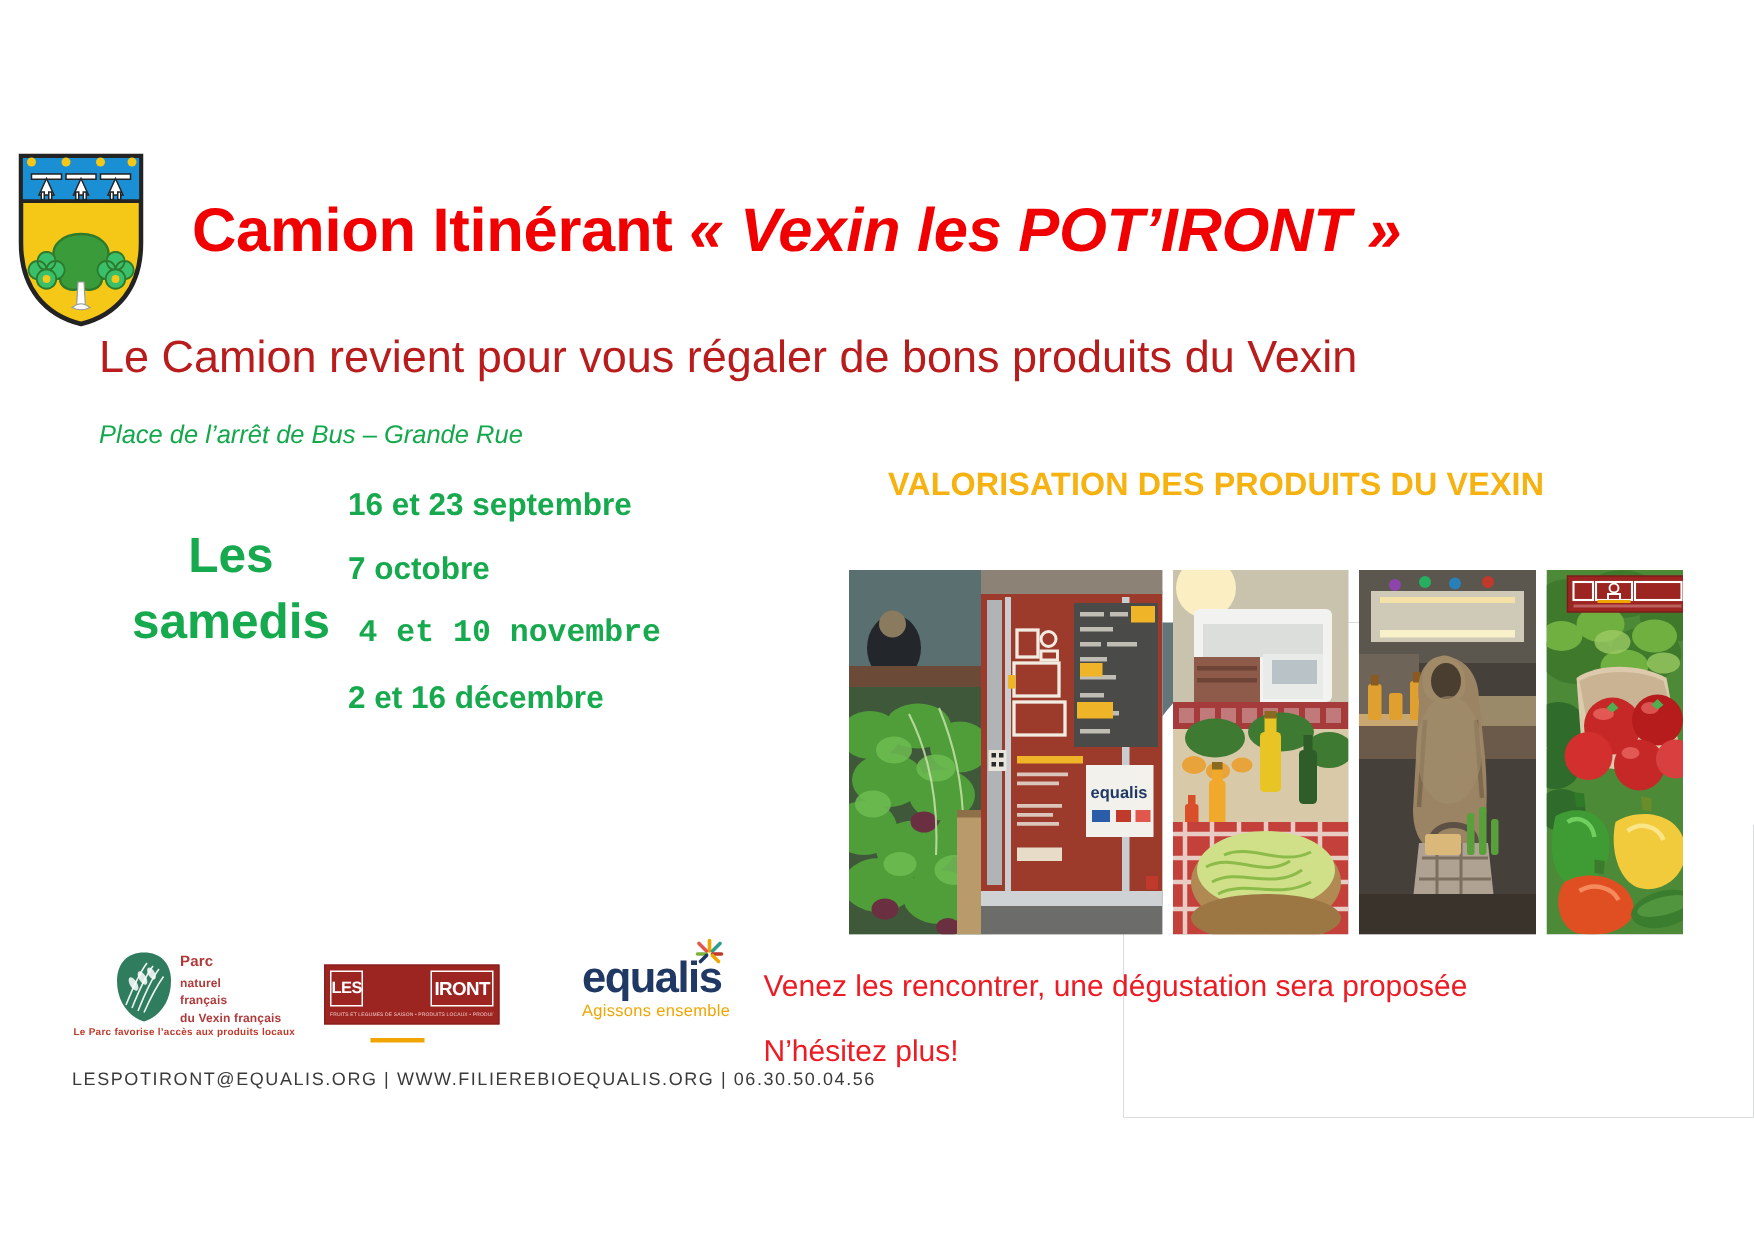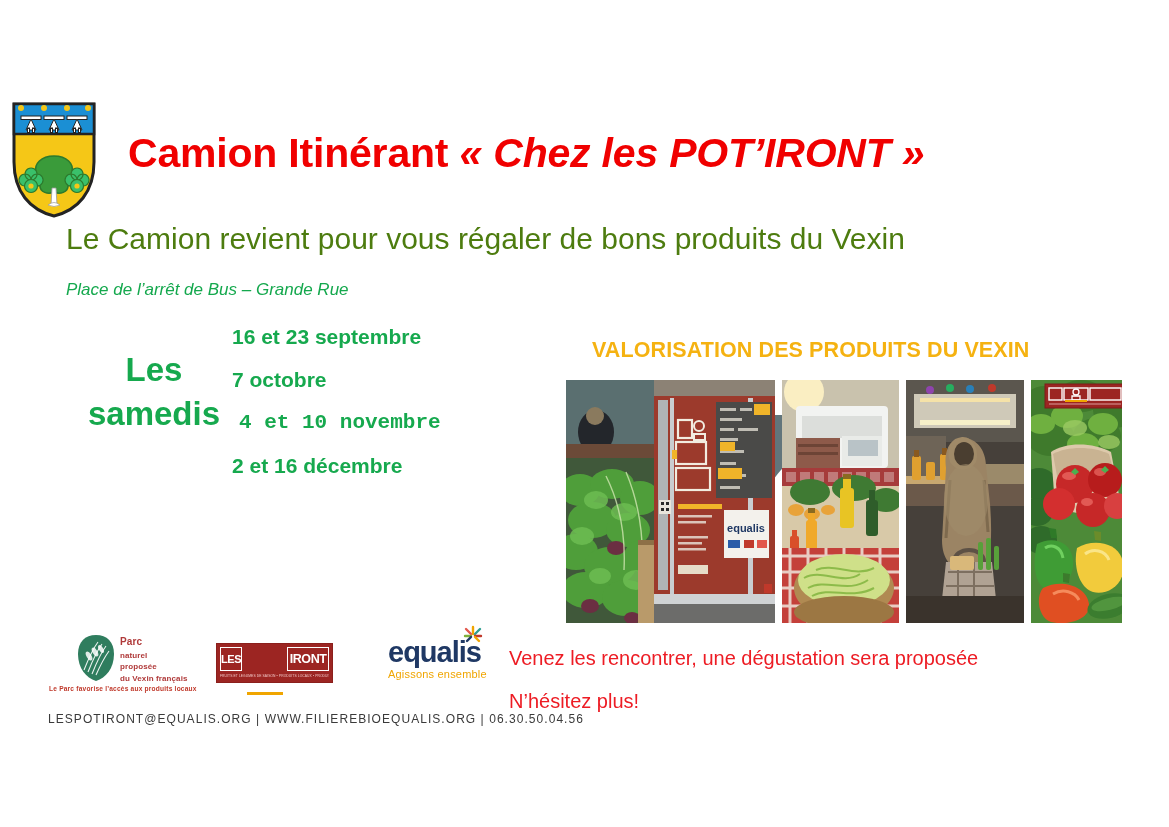--- a/index.html
+++ b/index.html
@@ -80,21 +80,21 @@
   .title .quoted {
     font-style: italic;
   }
 
   .subtitle {
     position: absolute;
     left: 66px;
     top: 222px;
     width: 1040px;
     font-size: 30px;
-    color: #4d7c0f;
+    color: #b91c1c;
     white-space: nowrap;
   }
 
   .address {
     position: absolute;
     left: 66px;
     top: 280px;
     font-size: 17px;
     font-style: italic;
     color: #14a84d;
@@ -286,21 +286,20 @@
   
   .valorisation {
     position: absolute;
     left: 592px;
     top: 311px;
     font-size: 21.5px;
     font-weight: bold;
     color: #f5b211;
     letter-spacing: 0.1px;
     white-space: nowrap;
-    margin-top: 27px;
   }
 
   .photo-strip {
     position: absolute;
     left: 566px;
     top: 380px;
     width: 556px;
     height: 243px;
     display: flex;
     gap: 7px;
@@ -375,21 +374,21 @@
         <path d="M69 80 a6 6 0 1 1 0.1 0 M63 86 a6 6 0 1 1 0.1 0 M75 86 a6 6 0 1 1 0.1 0 M69 92 a6 6 0 1 1 0.1 0"></path>
         <circle cx="69" cy="86" r="6.5"></circle>
       </g>
       <g fill="#f5c717" stroke="none">
         <circle cx="23" cy="86" r="2.6"></circle>
         <circle cx="69" cy="86" r="2.6"></circle>
       </g>
     </svg>
   </div>
 
-  <div class="title"><span>Camion Itinérant </span><span class="quoted">« Chez les POT’IRONT »</span></div>
+  <div class="title"><span>Camion Itinérant </span><span class="quoted">« Vexin les POT’IRONT »</span></div>
 
   <div class="subtitle">Le Camion revient pour vous régaler de bons produits du Vexin</div>
 
   <div class="address">Place de l’arrêt de Bus – Grande Rue</div>
 
   <div class="samedis">
     <div>Les</div>
     <div>samedis</div>
   </div>
 
@@ -416,21 +415,21 @@
           <g fill="#ffffff" opacity="0.85">
             <ellipse cx="13" cy="22" rx="2.4" ry="5" transform="rotate(-30 13 22)"></ellipse>
             <ellipse cx="19" cy="18" rx="2.4" ry="5" transform="rotate(-30 19 18)"></ellipse>
             <ellipse cx="25" cy="15" rx="2.2" ry="4.4" transform="rotate(-30 25 15)"></ellipse>
           </g>
         </svg>
       </div>
       <div class="pnr-txt">
         <div class="big">Parc</div>
         <div>naturel</div>
-        <div>proposée</div>
+        <div>français</div>
         <div>du Vexin français</div>
       </div>
       <div class="pnr-sub">Le Parc favorise l’accès aux produits locaux</div>
     </div>
 
     <div class="potiront-logo">
       <div class="potiront-word">
         <div class="pbox b1">LES</div>
         <div class="pbox b2">
             <span>POT’</span>

